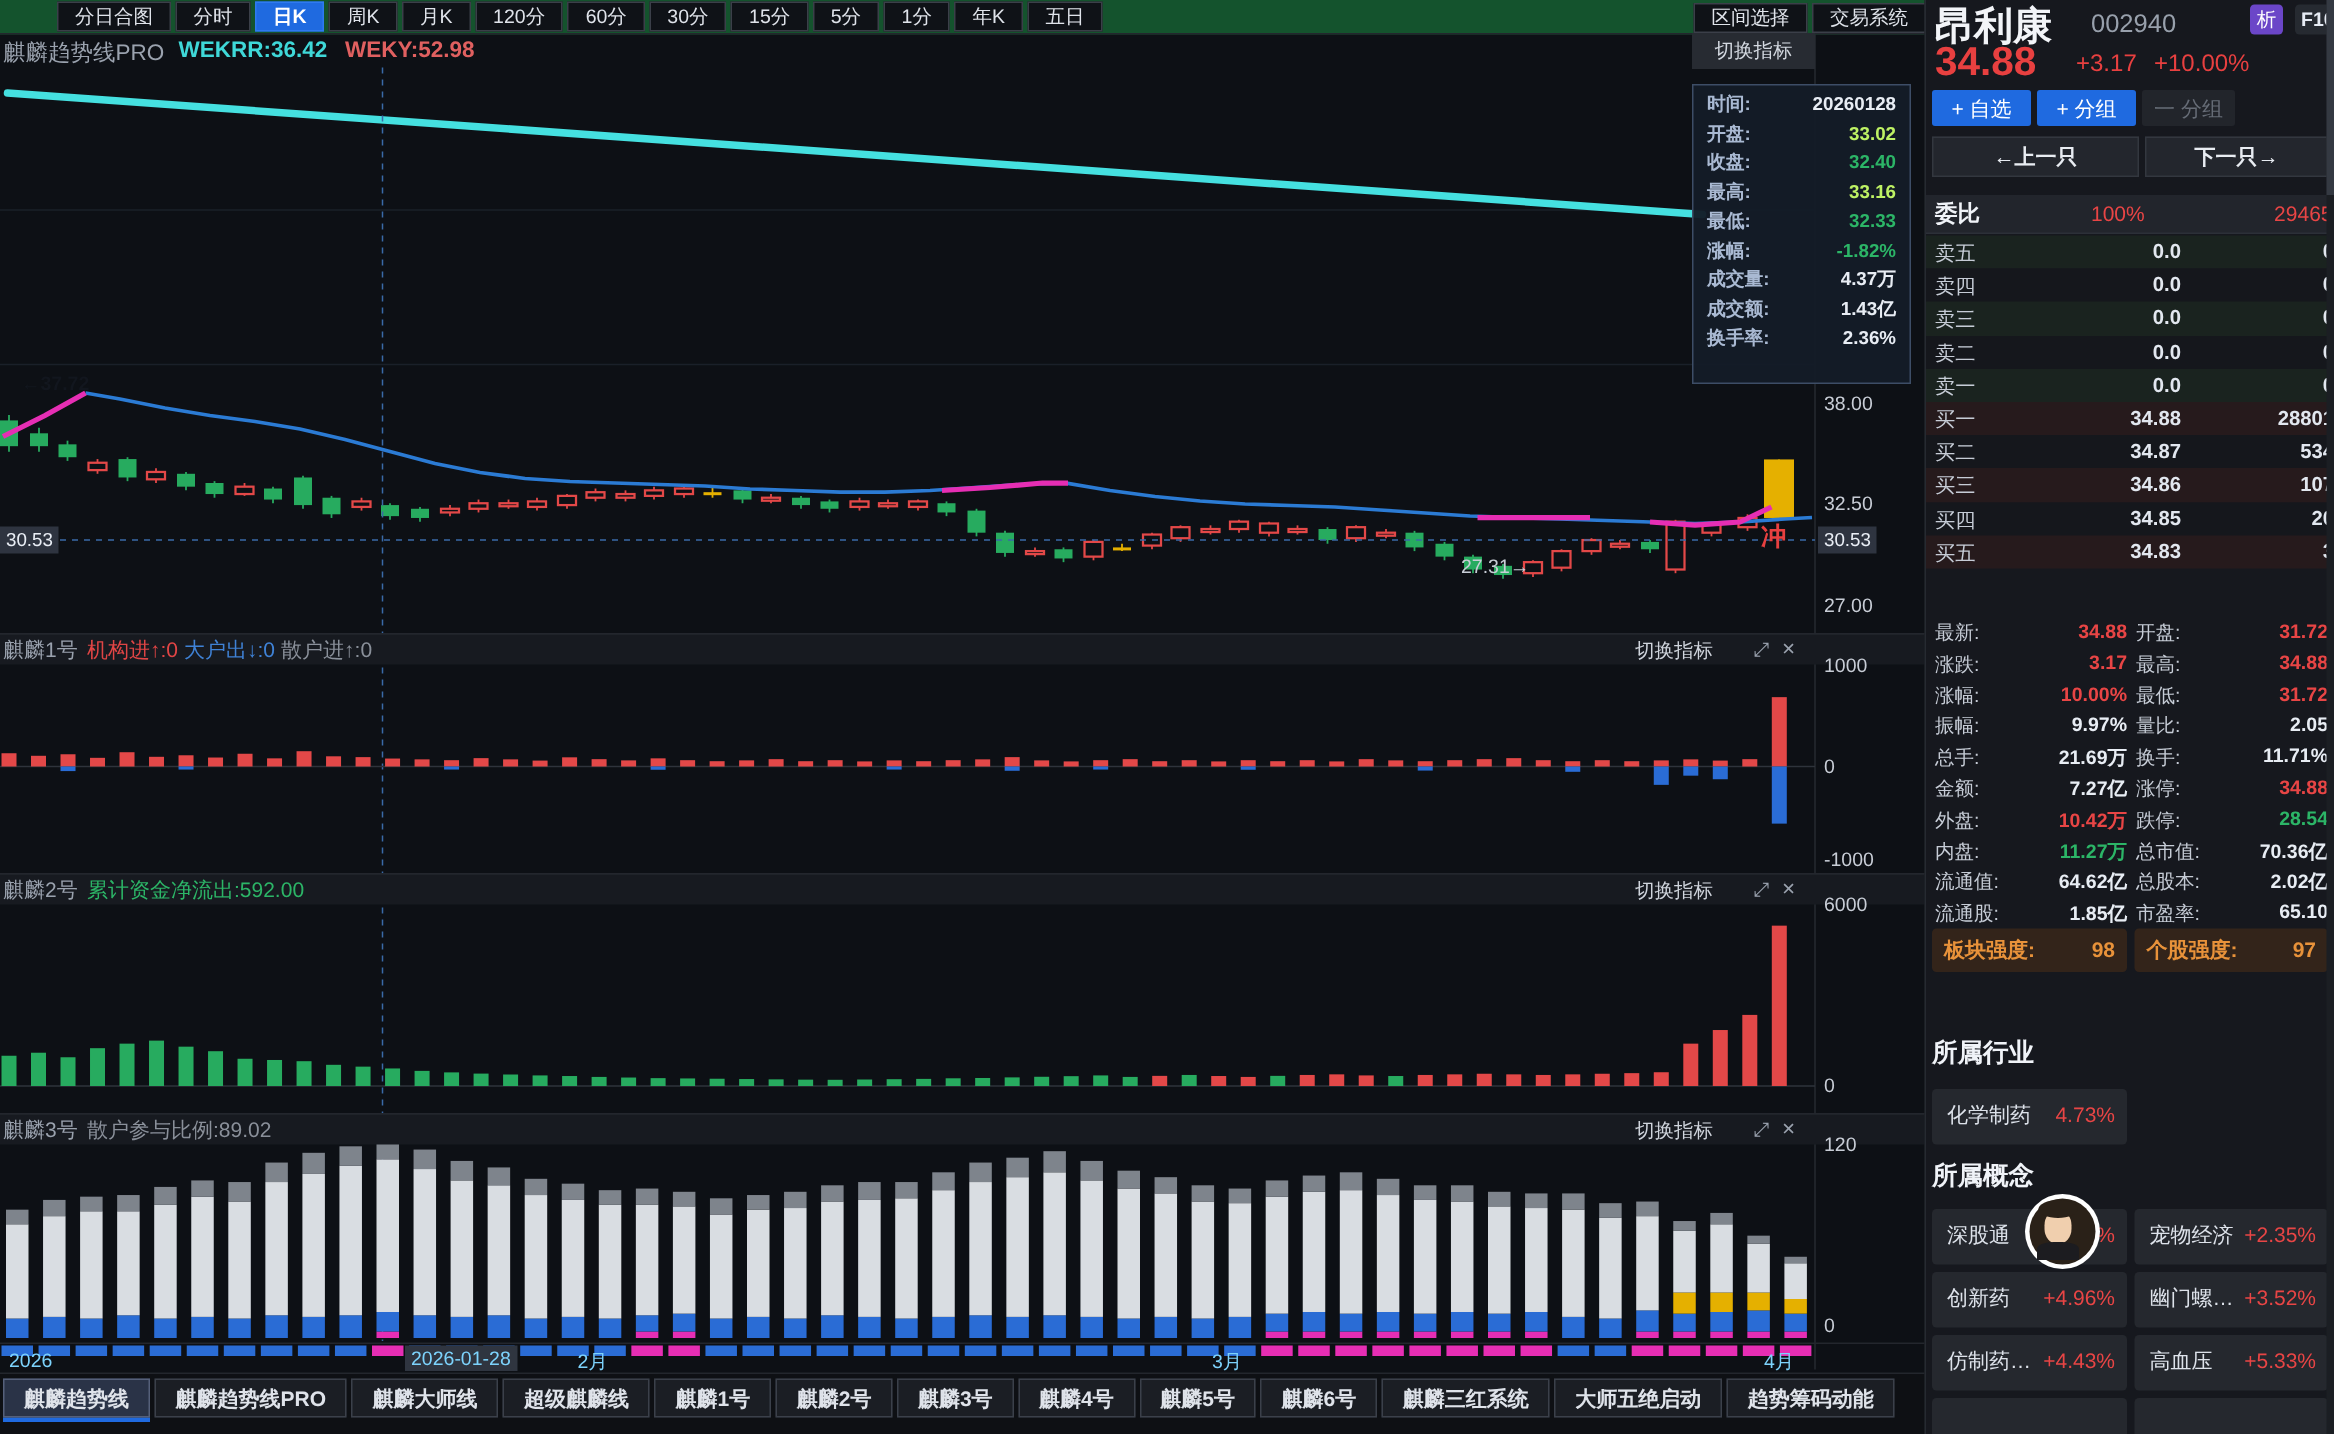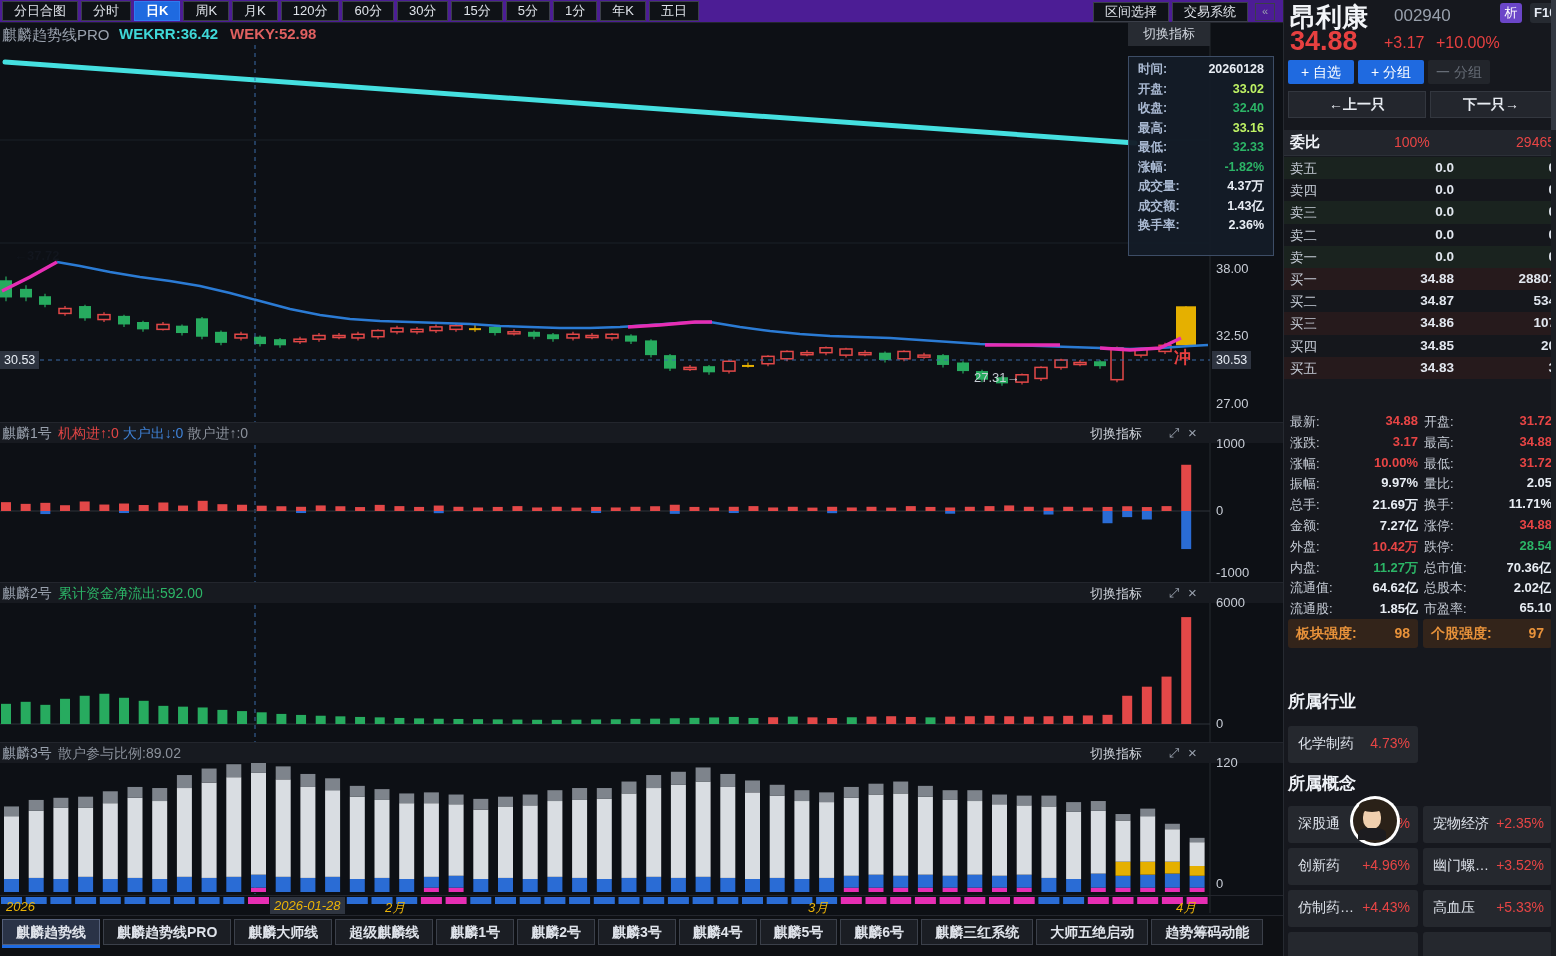--- a/index.html
+++ b/index.html
@@ -1,19 +1,19 @@
 <!DOCTYPE html>
 <html><head>
 <meta charset="utf-8">
 <style>
   html,body{margin:0;padding:0;background:#000;}
   #app{position:relative;width:1556px;height:956px;background:#0d1015;overflow:hidden;
        font-family:"Liberation Sans","DejaVu Sans",sans-serif;color:#dde2ea;}
   
-  #toolbar{position:absolute;left:0;top:0;width:1283px;height:22px;background:#4c1d95;border-bottom:1px solid #23262d;display:flex;align-items:center;}
+  #toolbar{position:absolute;left:0;top:0;width:1283px;height:22px;background:#14532d;border-bottom:1px solid #23262d;display:flex;align-items:center;padding-left:36px;}
   .ptab{height:18px;line-height:18px;padding:0 11px;margin:1px 1px 1px 2px;background:#0f1217;border:1px solid #3b3f49;color:#dfe3ea;font-size:13px;cursor:pointer;white-space:nowrap;}
   .ptab.active{background:#1f6ae0;border-color:#2f7af0;color:#fff;font-weight:bold;}
   #tb-right{position:absolute;right:8px;top:1px;display:flex;align-items:center;}
   .collapse-box{width:18px;height:16px;border:1px solid #3b3f49;color:#9aa2ae;font-size:11px;text-align:center;line-height:15px;margin-left:6px;}
   
   .mh-title{position:absolute;left:2px;top:26px;font-size:15px;color:#9aa2ae;}
   .mh-i1{position:absolute;left:119px;top:25px;font-size:15px;font-weight:bold;color:#3fd8d8;}
   .mh-i2{position:absolute;left:230px;top:25px;font-size:15px;font-weight:bold;color:#e06060;}
   .switch-main{position:absolute;left:1128px;top:22px;width:82px;height:24px;background:#272b32;color:#d3d8e0;font-size:13px;text-align:center;line-height:24px;}
   
@@ -28,21 +28,21 @@
   .anno{position:absolute;font-size:13px;}
   
   .phead{position:absolute;left:0;width:1283px;height:20px;background:#171a20;border-top:1px solid #23262d;}
   .phead .t{position:absolute;left:2px;top:2px;font-size:14px;color:#9aa2ae;}
   .phead .legend{position:absolute;left:58px;top:2px;font-size:14px;}
   .phead .legend span{margin-right:4px;}
   .phead .sw{position:absolute;left:1090px;top:2px;font-size:13px;color:#cfd4dc;}
   .phead .ex{position:absolute;left:1169px;top:2px;font-size:13px;color:#9aa2ae;}
   .phead .cl{position:absolute;left:1188px;top:1px;font-size:15px;color:#9aa2ae;}
   .sep{position:absolute;left:0;width:1283px;height:1px;background:#23262d;}
-  .dlabel{position:absolute;top:899px;font-size:13px;color:#eab308;font-style:italic;}
+  .dlabel{position:absolute;top:899px;font-size:13px;color:#7dd3fc;}
   .dlabel.hl{background:#2f3540;padding:1px 4px;top:897px;}
   
   #tabbar{position:absolute;left:0;top:915px;width:1283px;height:41px;background:#0e1014;border-top:1px solid #23262d;display:flex;align-items:flex-start;}
   .btab{margin:3px 1px 0 2px;height:24px;line-height:24px;padding:0 13px;background:#1b1e24;border:1px solid #3b404a;color:#dfe3ea;font-size:14px;font-weight:bold;white-space:nowrap;cursor:pointer;}
   .btab.active{background:#2a3347;border-color:#55607a;box-shadow:0 3px 0 #1f6ae0;}
   
   #rpanel{position:absolute;left:1283px;top:0;width:273px;height:956px;background:#16181e;border-left:1px solid #262a31;box-sizing:border-box;}
   .rp-name{position:absolute;left:6px;top:0px;font-size:26px;font-weight:bold;color:#f2f4f8;}
   .rp-code{position:absolute;left:110px;top:6px;font-size:17px;color:#98a0ac;}
   .badge-xi{position:absolute;left:216px;top:3px;width:22px;height:20px;background:#6b46c8;border-radius:3px;color:#fff;font-size:13px;text-align:center;line-height:20px;}

